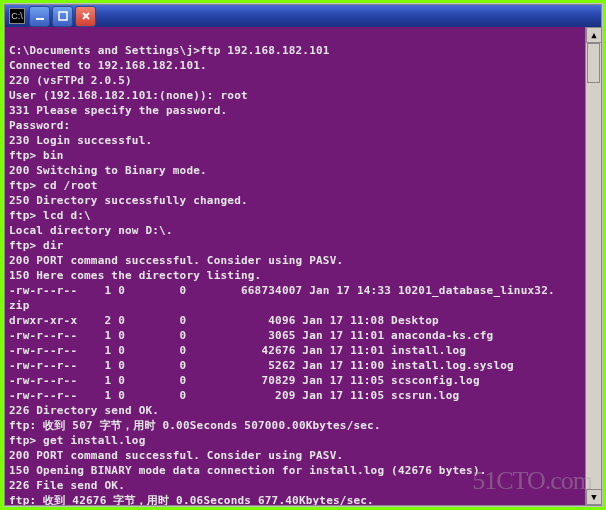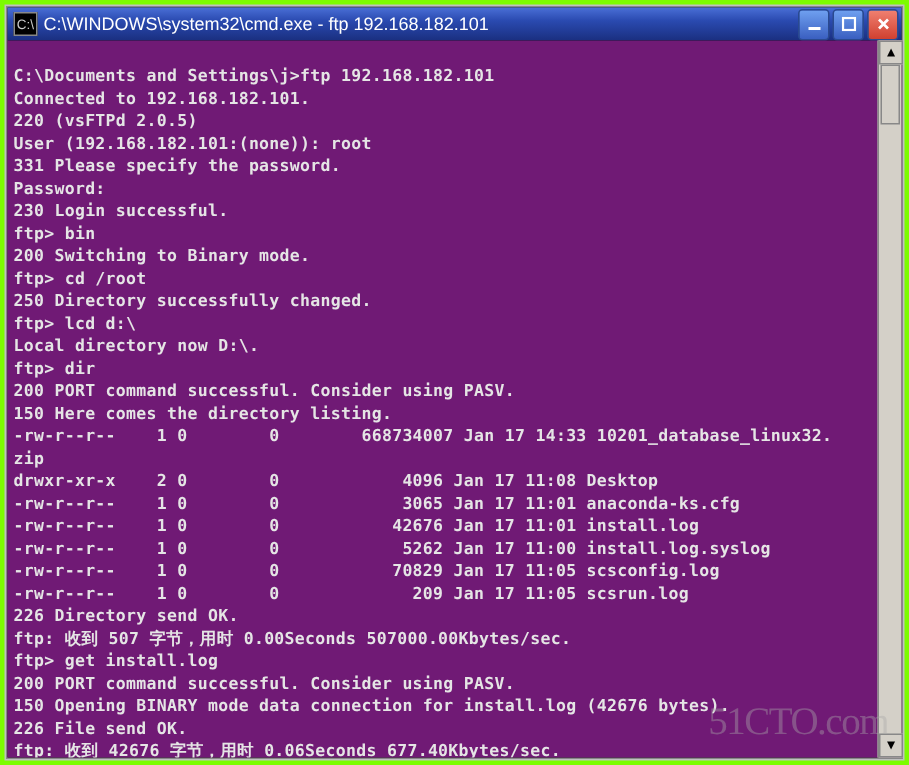--- a/index.html
+++ b/index.html
@@ -139,21 +139,20 @@
   }
 </style>
 </head>
 <body>
 
 <div class="window">
   <div class="titlebar">
     <div class="icon-box">
       <span>C:\</span>
     </div>
-    <div class="title-text">C:\WINDOWS\system32\cmd.exe - ftp 192.168.182.101</div>
     <div class="win-btns">
       <div class="win-btn">
         <svg width="10" height="10">
             <rect x="1" y="7" width="8" height="2" fill="#fff"></rect>
           </svg>
       </div>
       <div class="win-btn">
         <svg width="10" height="10">
             <rect x="1" y="1" width="8" height="8" fill="none" stroke="#fff" stroke-width="1.5"></rect>
           </svg>

